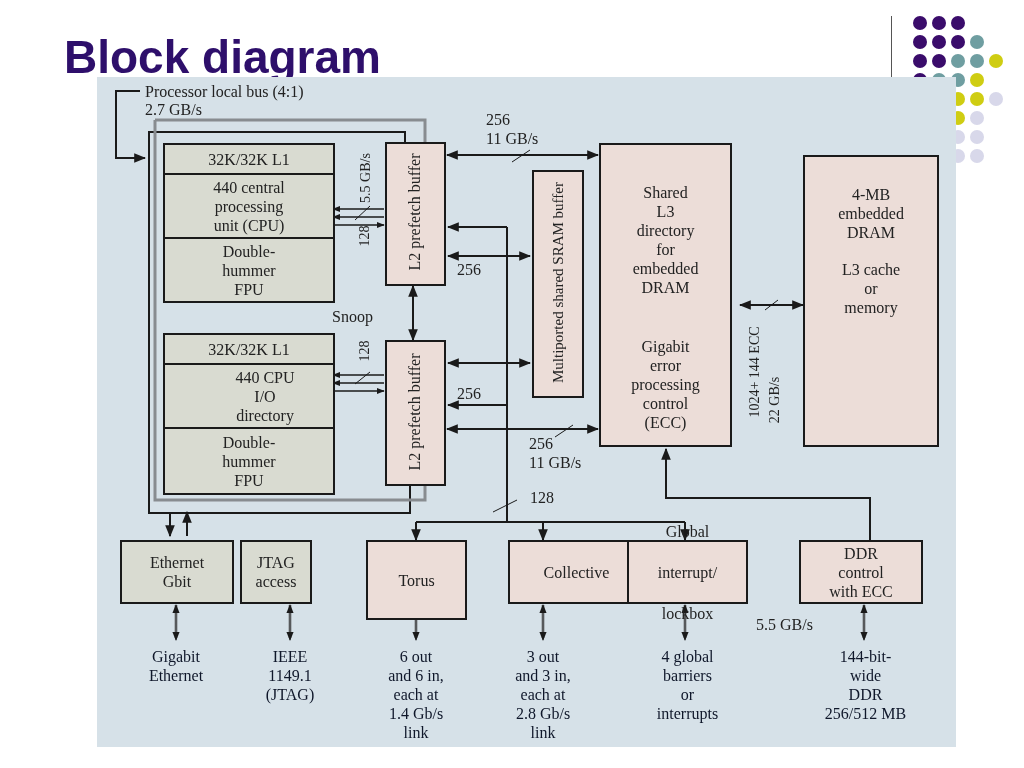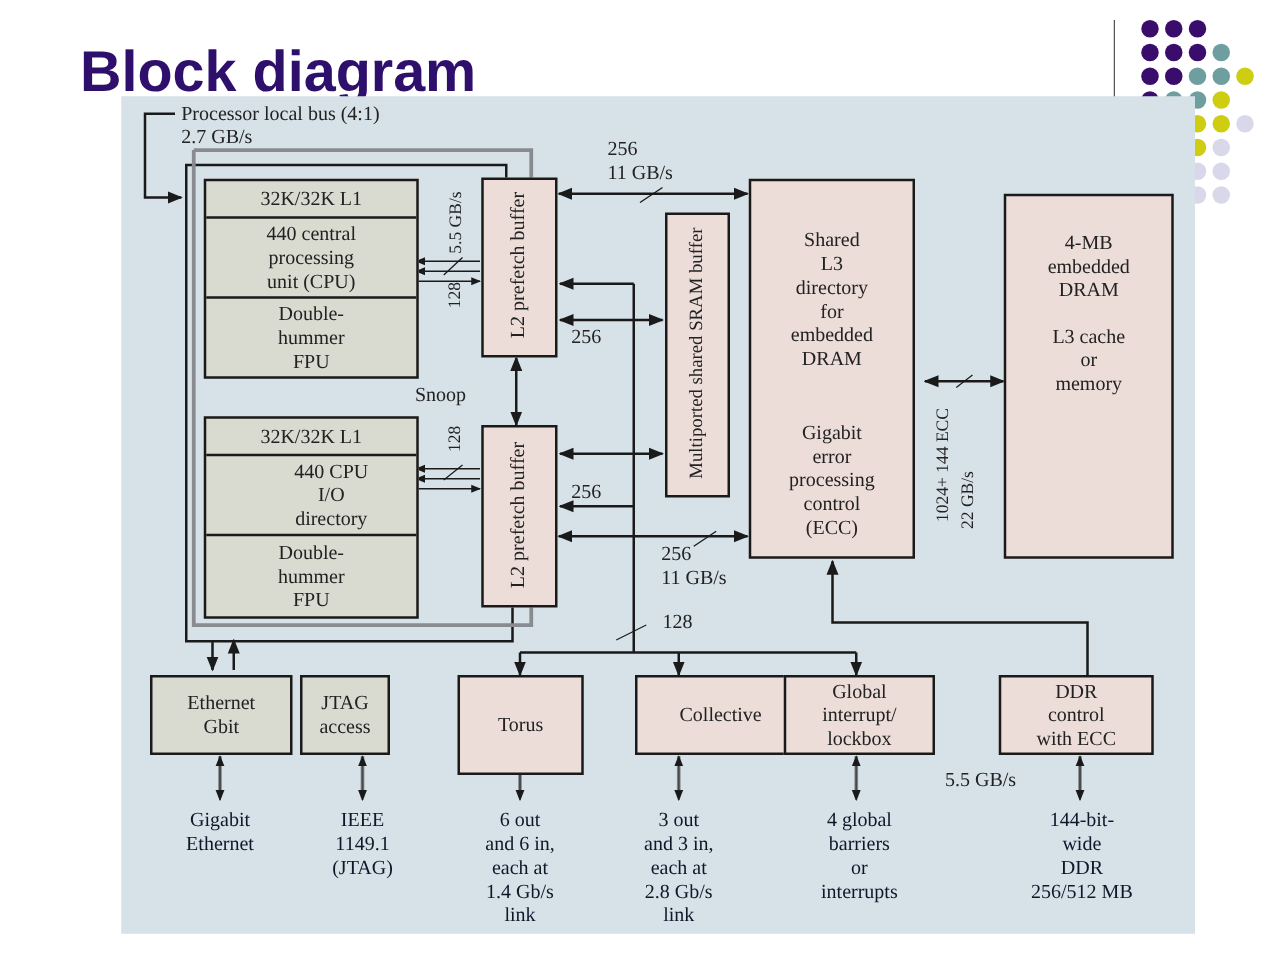--- a/index.html
+++ b/index.html
@@ -216,21 +216,21 @@
 <div class="box gray" style="left:240px;top:540px;width:72px;height:64px;">
   <div>JTAG</div>
   <div>access</div>
 </div>
 <div class="box pink" style="left:366px;top:540px;width:101px;height:80px;">
   <div>Torus</div>
 </div>
 <div class="box pink" style="left:476px;top:540px;width:137px;height:64px;margin-left:32px;">
   <div>Collective</div>
 </div>
-<div class="box pink" style="left:627px;top:540px;width:121px;height:64px;">
+<div class="box pink" style="left:627px;top:540px;width:121px;height:64px;gap:22px;">
   <div>Global</div>
   <div>interrupt/</div>
   <div>lockbox</div>
 </div>
 <div class="box pink" style="left:799px;top:540px;width:124px;height:64px;">
   <div>DDR</div>
   <div>control</div>
   <div>with ECC</div>
 </div>
 

